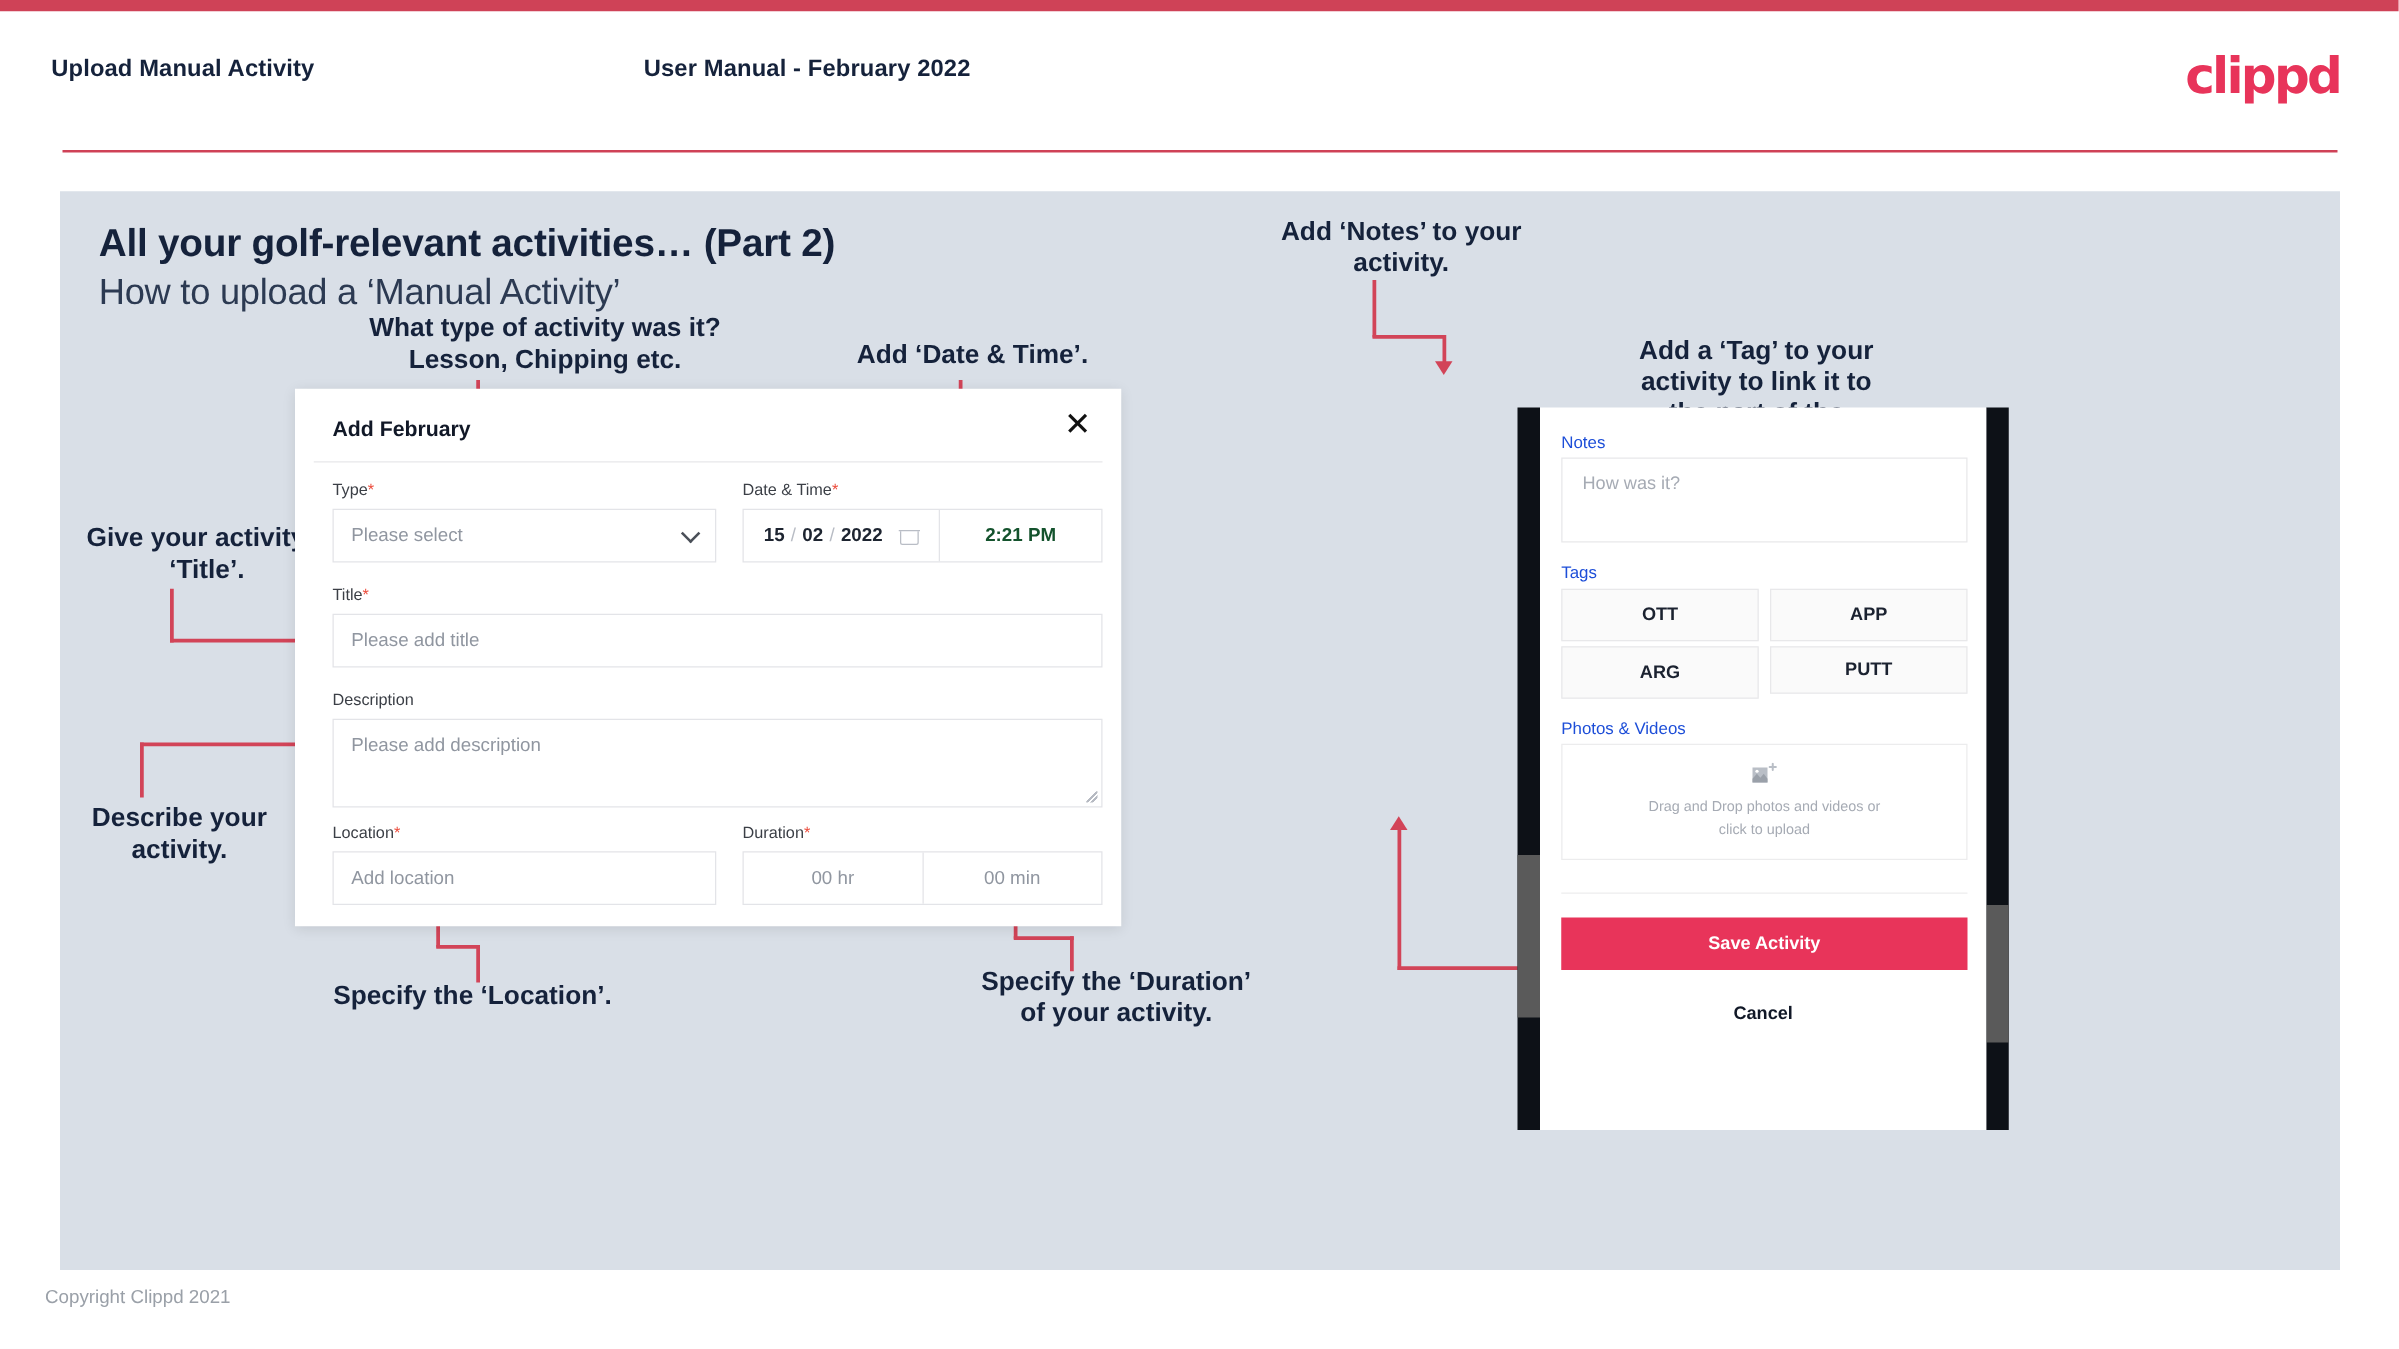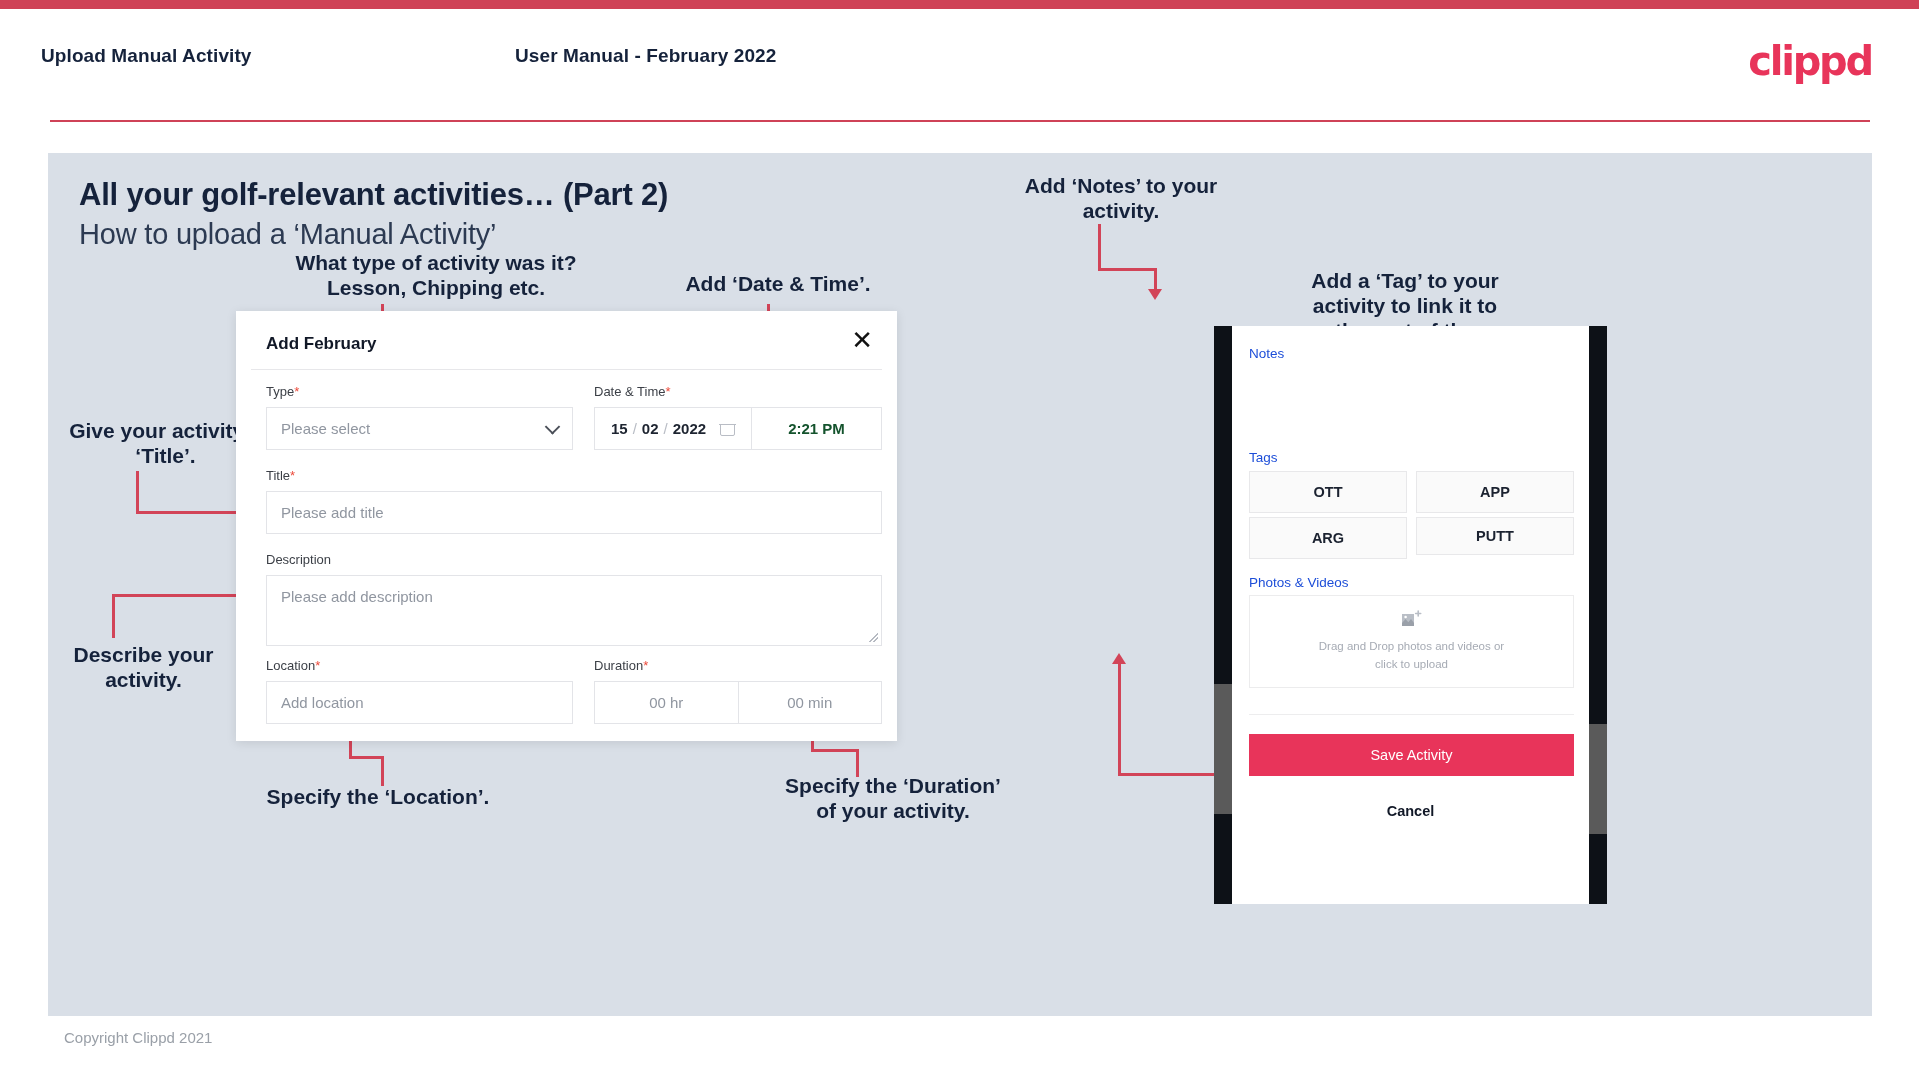--- a/index.html
+++ b/index.html
@@ -200,30 +200,30 @@
     position: absolute; border: 1px solid #ececed; background: #fff;
     display: flex; flex-direction: column; align-items: center; justify-content: center;
     gap: 8px; cursor: pointer;
   }
   .up-txt { font-size: 11.5px; color: #a6abb4; text-align: center; line-height: 1.5; }
   .up-ico { width: 22px; height: 20px; position: relative; }
   .m-rule { position: absolute; height: 1px; background: #ededee; }
   .save-btn {
     position: absolute; background: #e8345a; color: #fff;
     display: flex; align-items: center; justify-content: center;
-    font-size: 14.5px; font-weight: 400; cursor: pointer;
+    font-size: 14.5px; font-weight: 700; cursor: pointer;
   }
   .cancel-btn {
     position: absolute; text-align: center; width: 100%;
     font-size: 14.5px; font-weight: 700; color: #111827; cursor: pointer;
   }
 
   
   .footer {
-    position: absolute; left: 64px; top: 1029px;
+    position: absolute; left: 36px; top: 1029px;
     font-size: 15px; color: #9aa0a8;
   }
 </style>
 </head>
 <body>
 
 <div id="root">
 
   <div class="top-bar"></div>
 
@@ -370,20 +370,23 @@
 
   <div class="phone">
     <div class="bezel-l"></div>
     <div class="bezel-r"></div>
     <div class="btn-grey" style="left:0; top:358px; height:130px;"></div>
     <div class="btn-grey" style="right:0; top:398px; height:110px;"></div>
 
     <div class="screen">
 
       <div class="m-label" style="left:17px; top:20px;">Notes</div>
+      <div class="m-box" style="left:17px; top:40px; width:325px; height:68px;">
+        <span class="m-ph">How was it?</span>
+      </div>
 
       <div class="m-label" style="left:17px; top:124px;">Tags</div>
       <div class="tag" style="left:17px; top:145px; width:158px; height:42px;">OTT</div>
       <div class="tag" style="left:184px; top:145px; width:158px; height:42px;">APP</div>
       <div class="tag" style="left:17px; top:191px; width:158px; height:42px;">ARG</div>
       <div class="tag" style="left:184px; top:191px; width:158px; height:38px;">PUTT</div>
 
       <div class="m-label" style="left:17px; top:249px;">Photos &amp; Videos</div>
       <div class="upload-box" style="left:17px; top:269px; width:325px; height:93px;">
         <span class="up-ico">

